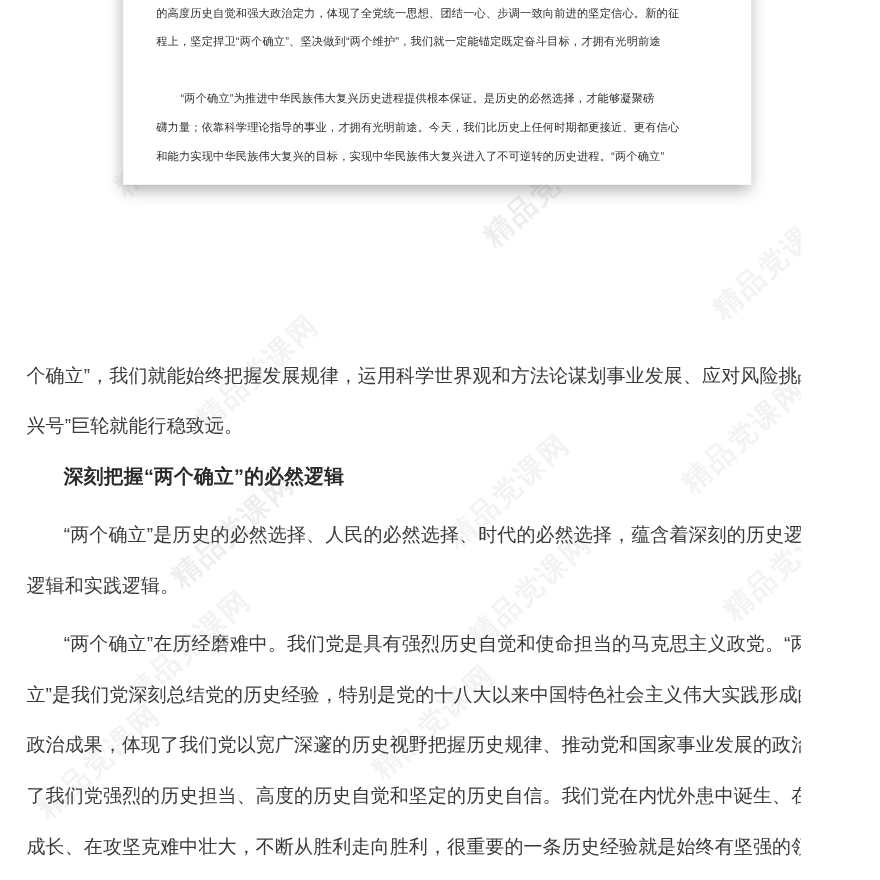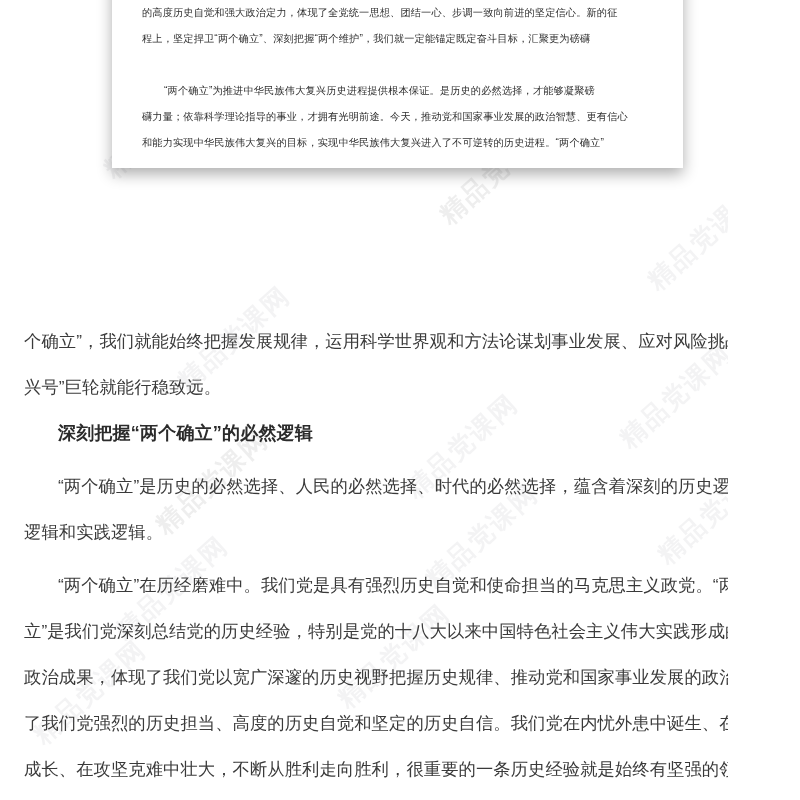--- a/index.html
+++ b/index.html
@@ -132,24 +132,24 @@
 </style>
 </head>
 <body>
 
 <div id="page">
 
   <div class="shot-card">
     <div class="shot-inner">
       <div class="shot-body">
         <div class="shot-line">的高度历史自觉和强大政治定力，体现了全党统一思想、团结一心、步调一致向前进的坚定信心。新的征</div>
-        <div class="shot-line">程上，坚定捍卫“两个确立”、深刻把握“两个维护”，我们就一定能锚定既定奋斗目标，汇聚更为磅礴</div>
+        <div class="shot-line">程上，坚定捍卫“两个确立”、坚决做到“两个维护”，我们就一定能锚定既定奋斗目标，才拥有光明前途</div>
         <div class="shot-gap"></div>
         <div class="shot-line indent">“两个确立”为推进中华民族伟大复兴历史进程提供根本保证。是历史的必然选择，才能够凝聚磅</div>
-        <div class="shot-line">礴力量；依靠科学理论指导的事业，才拥有光明前途。今天，推动党和国家事业发展的政治智慧、更有信心</div>
+        <div class="shot-line">礴力量；依靠科学理论指导的事业，才拥有光明前途。今天，我们比历史上任何时期都更接近、更有信心</div>
         <div class="shot-line">和能力实现中华民族伟大复兴的目标，实现中华民族伟大复兴进入了不可逆转的历史进程。“两个确立”</div>
 
       </div>
     </div>
   </div>
 
   <div class="doc">
 
     <div class="doc-para" style="top: 318px;">
       <div class="doc-line">个确立”，我们就能始终把握发展规律，运用科学世界观和方法论谋划事业发展、应对风险挑战，中华“复</div>

